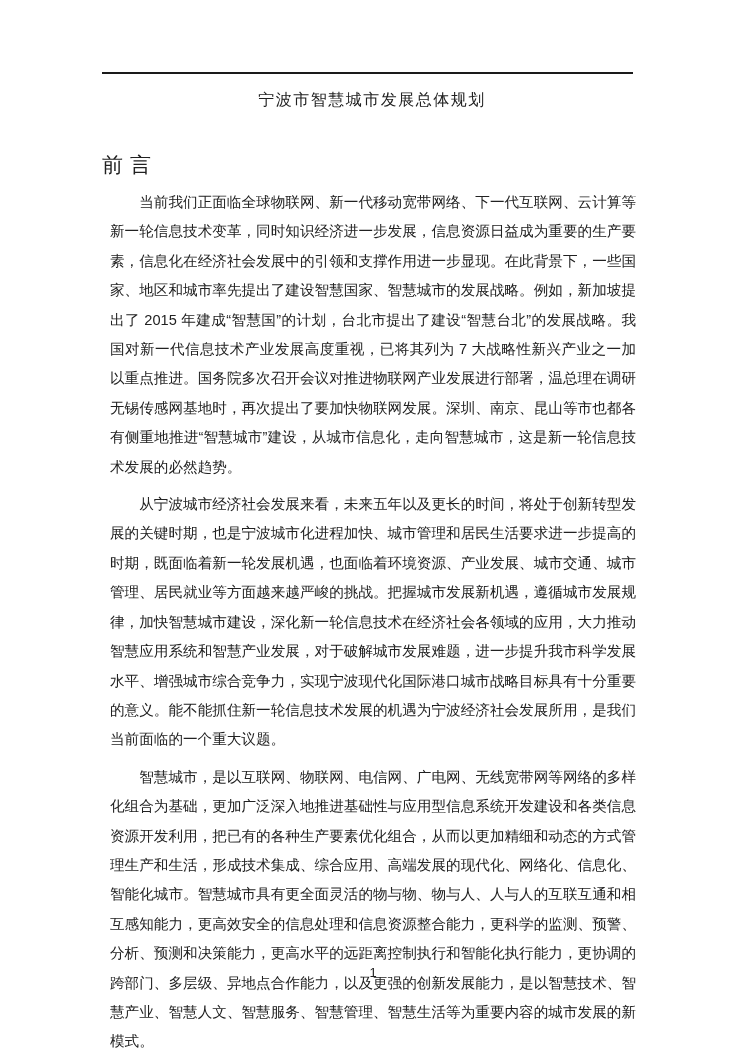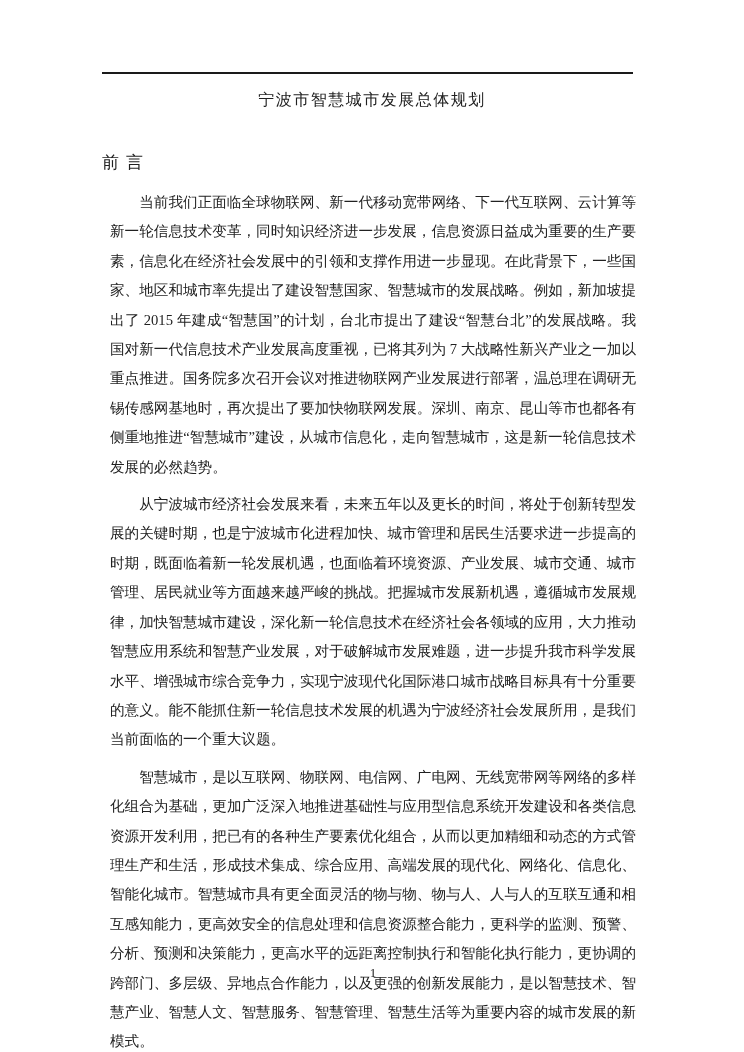--- a/index.html
+++ b/index.html
@@ -10,21 +10,21 @@
   html,body{
     margin:0;
     padding:0;
     background:var(--page-bg);
   }
   .page{
     position:relative;
     width:744px;
     height:1052px;
     background:var(--page-bg);
-    font-family:Liberation Serif, serif;
+    font-family:Liberation Sans, sans-serif;
     color:var(--text-color);
     overflow:hidden;
   }
   .header-rule{
     position:absolute;
     top:72px;
     left:102px;
     width:531px;
     height:2px;
     background:var(--rule-color);
@@ -39,21 +39,21 @@
     font-size:16px;
     font-weight:normal;
     letter-spacing:1.5px;
     color:var(--text-color);
   }
   .section-heading{
     position:absolute;
     top:151px;
     left:102px;
     margin:0;
-    font-size:17px;
+    font-size:21px;
     font-weight:normal;
     letter-spacing:7px;
     color:var(--text-color);
   }
   .doc-body{
     position:absolute;
     top:180px;
     left:102px;
     width:542px;
     font-size:14.6px;

